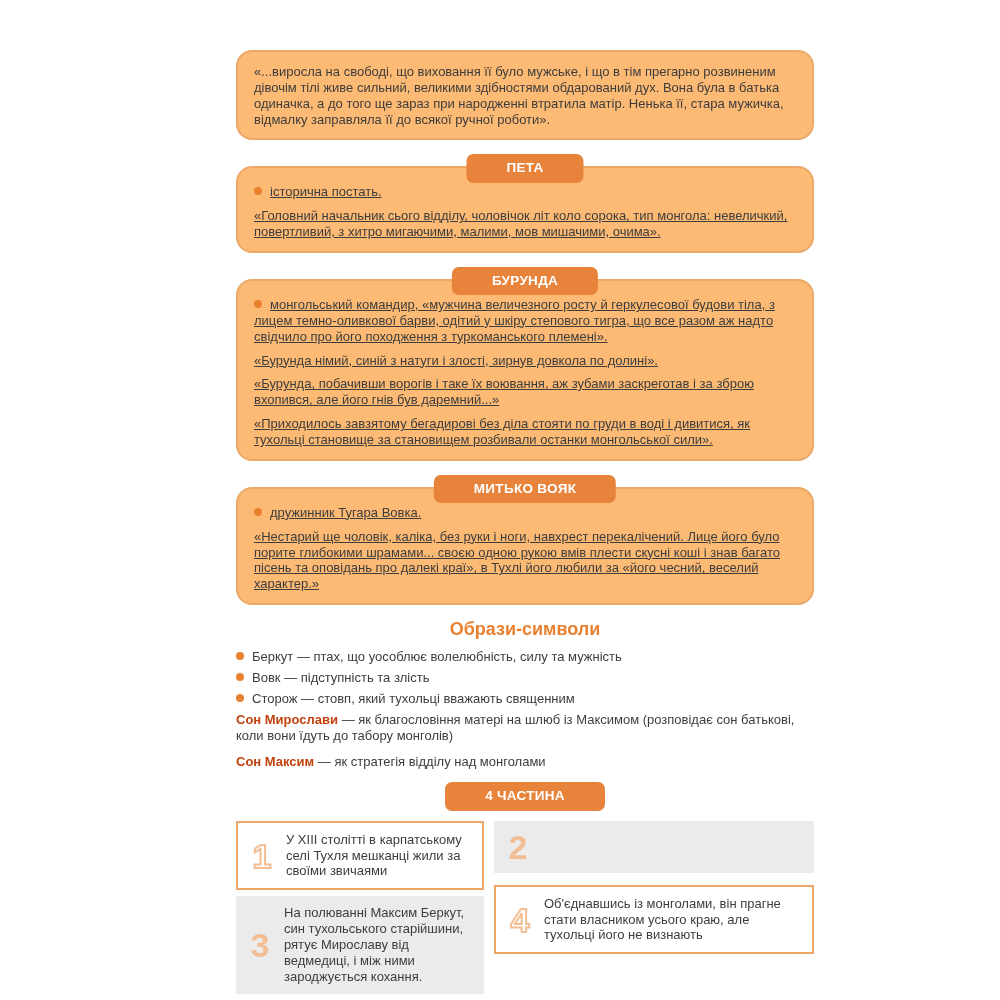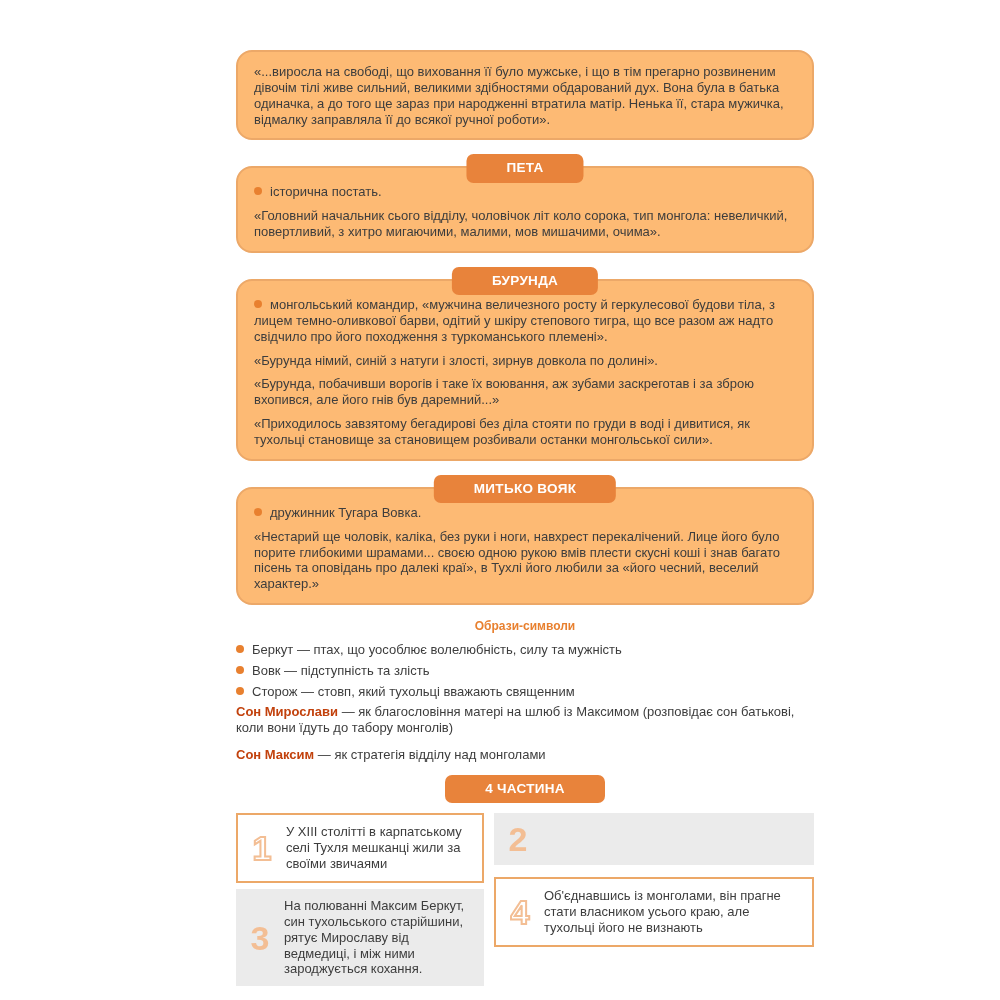--- a/index.html
+++ b/index.html
@@ -12,21 +12,21 @@
   }
   .page { width: 578px; margin-left: 236px; padding-top: 50px; }
 
   
   .round-box {
     border: 2px solid #eca868;
     border-radius: 16px;
     padding: 12px 16px 11px 16px;
     background: #fdba74;
   }
-  .char-box { position: relative; margin-top: 26px; padding-top: 16px; }
+  .char-box { position: relative; margin-top: 26px; padding-top: 16px; text-decoration: underline; }
   .round-box p { margin-bottom: 8px; }
   .round-box p:last-child { margin-bottom: 0; }
 
   .badge {
     background: #e8833b;
     color: #ffffff;
     font-weight: 700;
     font-size: 13.5px;
     letter-spacing: .3px;
     padding: 6px 40px;
@@ -45,21 +45,21 @@
     border-radius: 50%;
     background: #e8802f;
     margin-right: 8px;
     vertical-align: baseline;
     position: relative; top: -1px;
   }
 
   .orange-heading {
     color: #e8802f;
     font-weight: 700;
-    font-size: 12px;
+    font-size: 18px;
     text-align: center;
     margin-top: 14px;
     margin-bottom: 8px;
   }
 
   .sym-list { list-style: none; }
   .sym-list li { margin-bottom: 5px; }
 
   .mystic { margin-bottom: 11px; }
   .mystic .term { color: #c2410c; font-weight: 700; }

